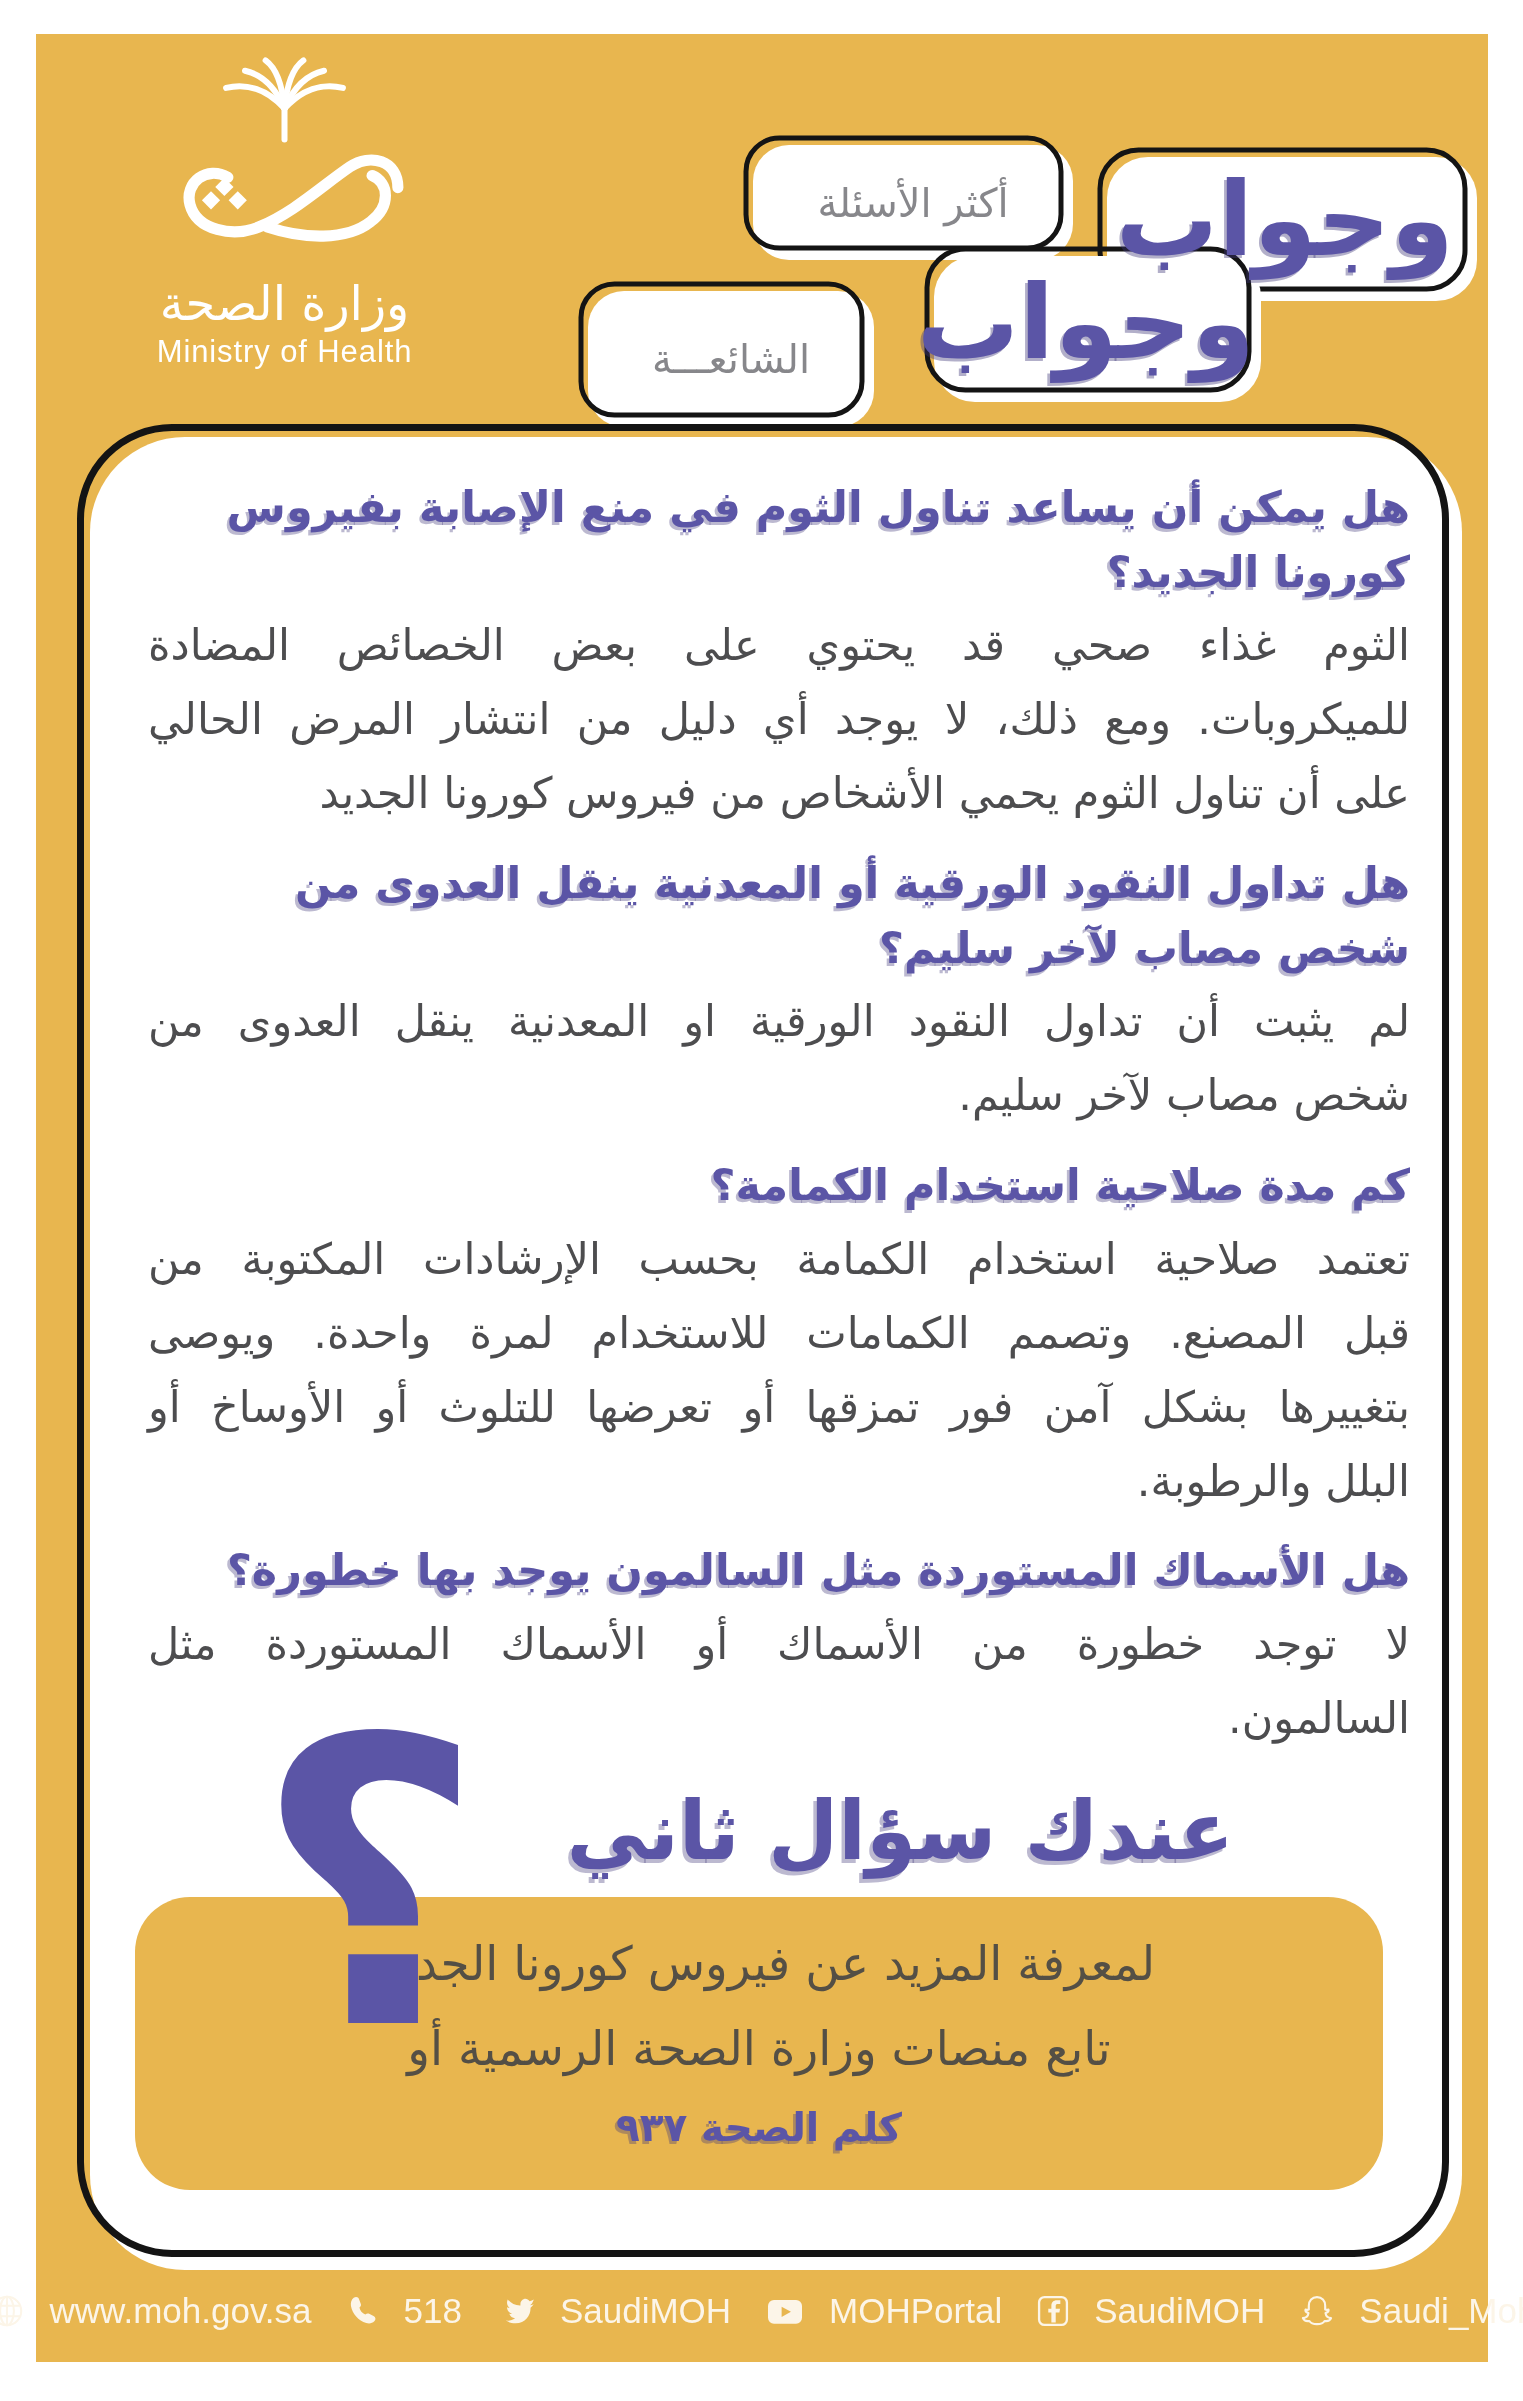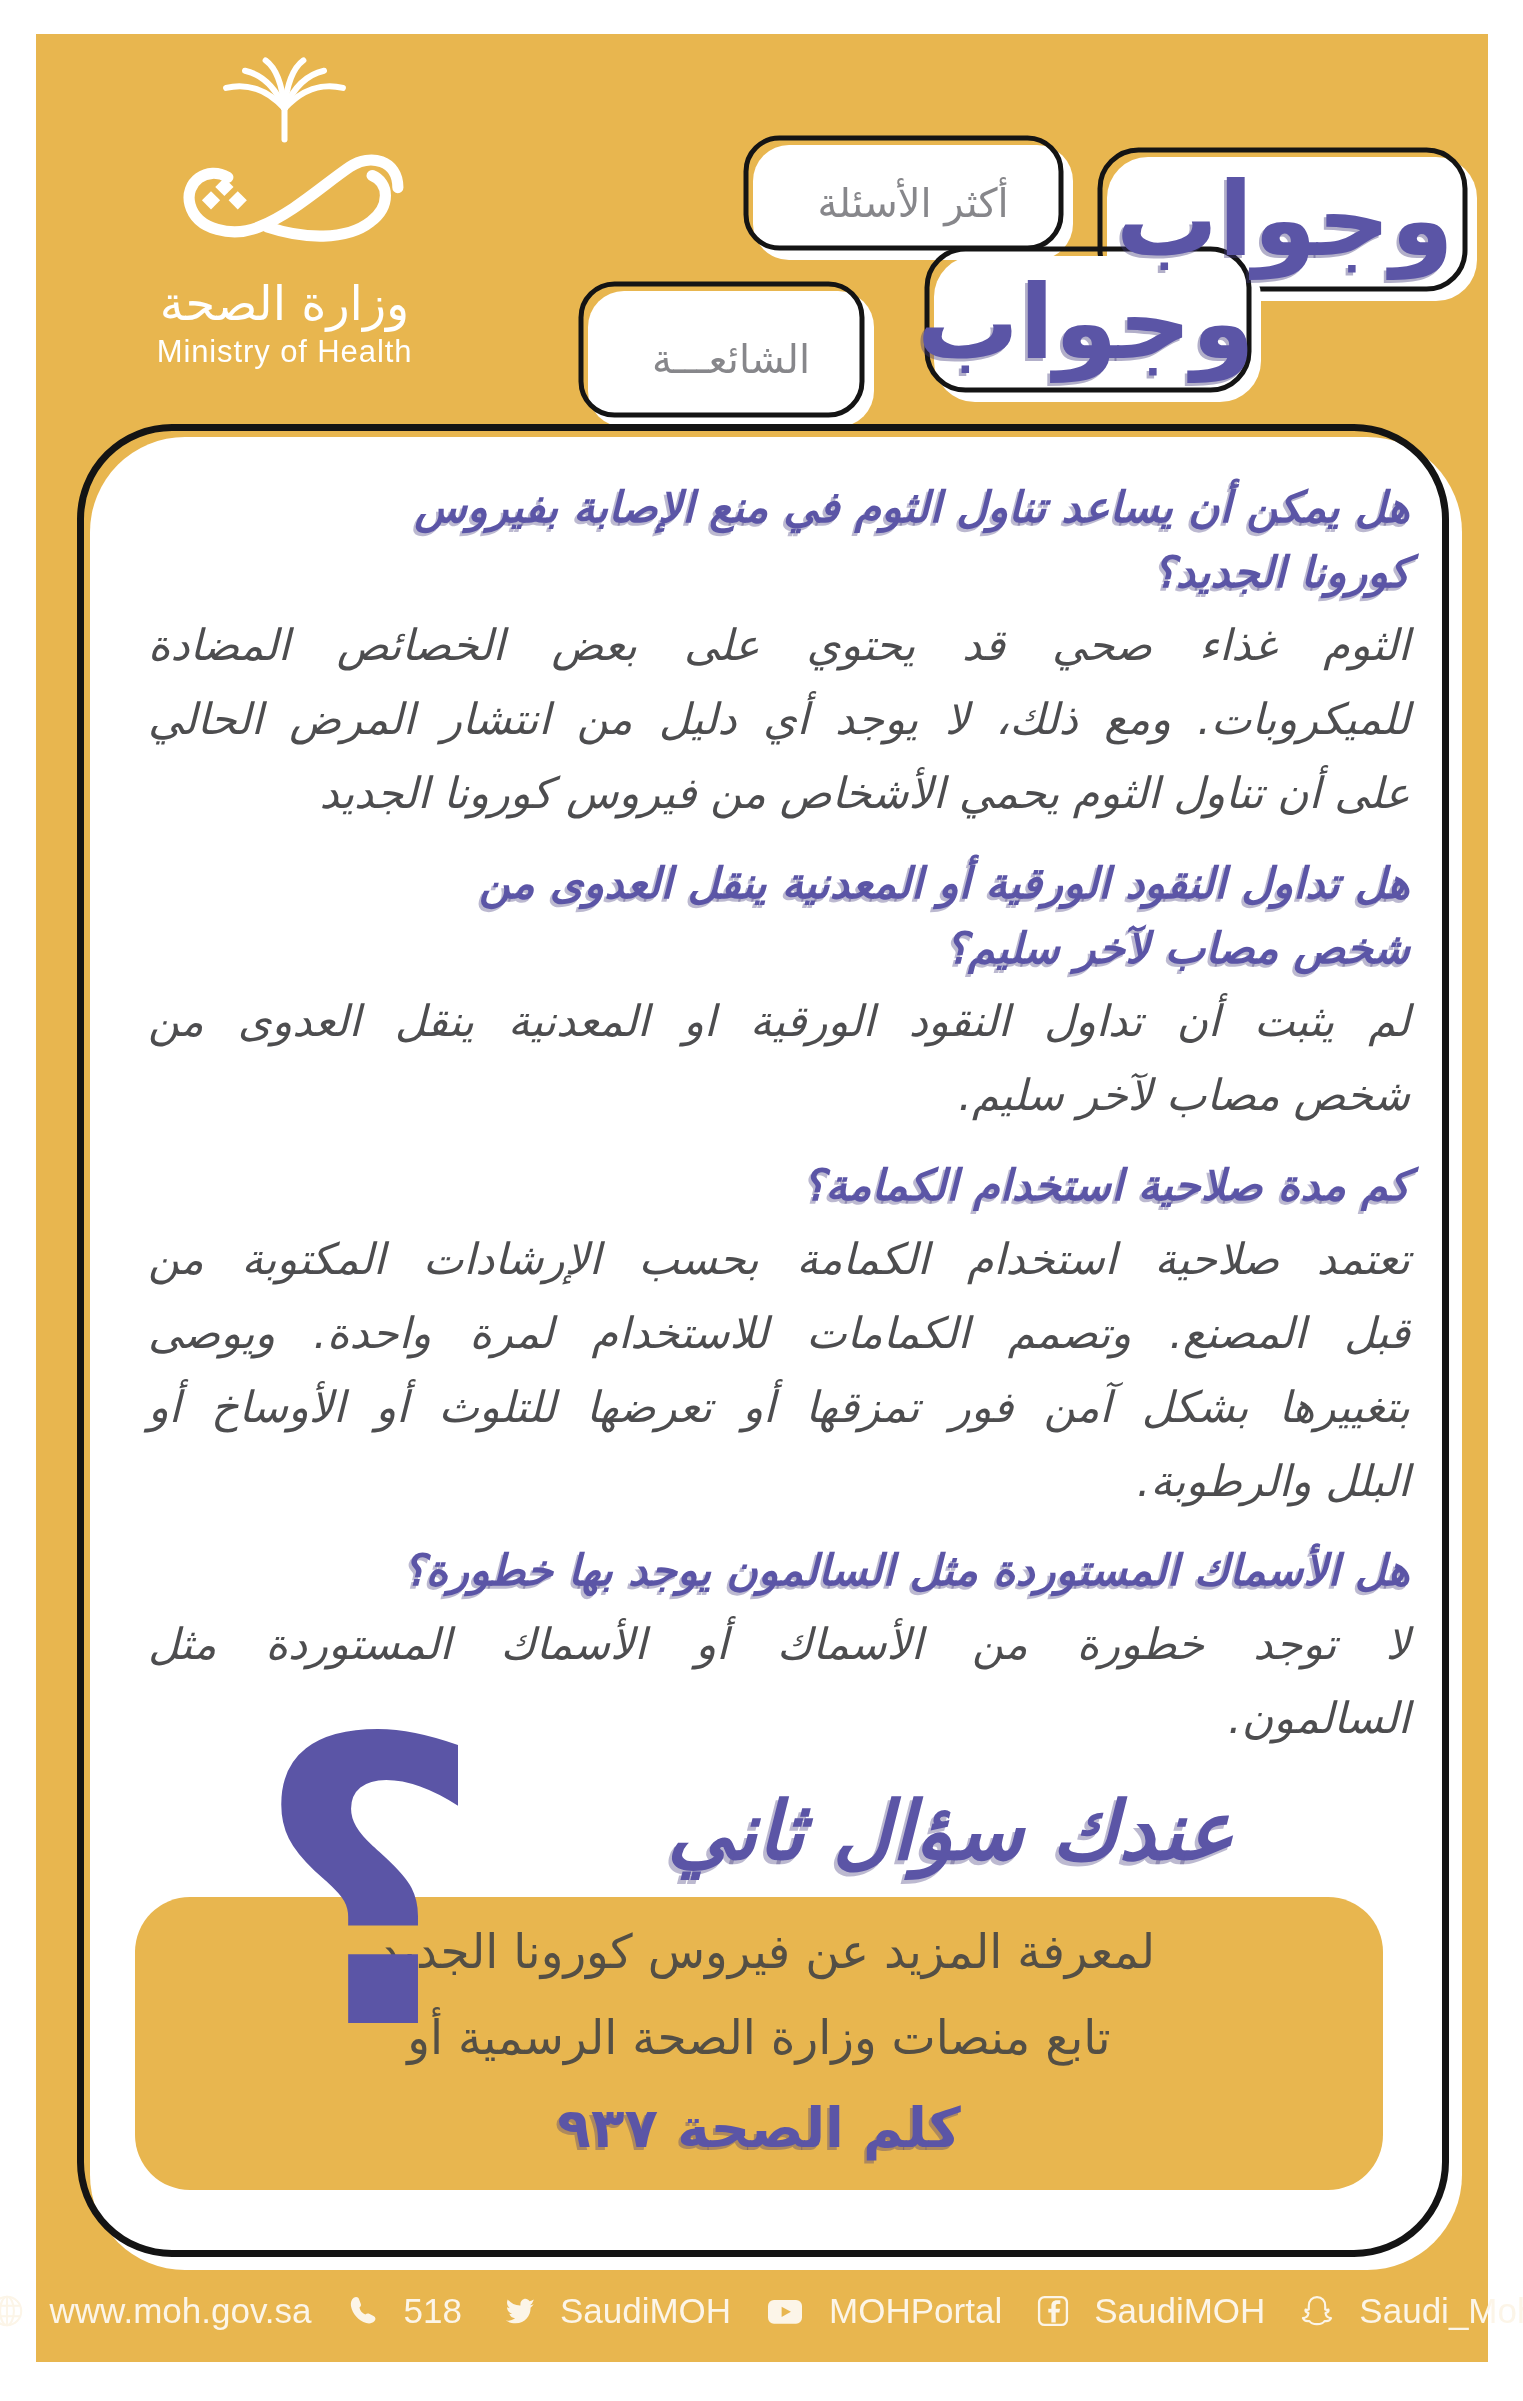--- a/index.html
+++ b/index.html
@@ -25,40 +25,40 @@
   .badge2{left:588px;top:291px;width:286px;height:136px;}
   .bubble-top{left:1107px;top:157px;width:370px;height:144px;border-radius:41px;}
   .bubble-bottom{left:934px;top:256px;width:327px;height:146px;border-radius:41px;}
   .title-word{position:absolute;color:#5B55A6;font-weight:bold;font-size:102px;line-height:1;
               text-shadow:-2.6px 3.4px 0 rgba(63,55,120,.4);z-index:5;direction:rtl;}
   .t1{left:1144px;top:169px;width:310px;text-align:center;}
   .t2{left:945px;top:272px;width:310px;text-align:center;}
 
   
   .card{left:90px;top:437px;width:1372px;height:1833px;border-radius:95px;}
-  .card-content{position:absolute;inset:0;padding:38px 52px 0 58px;direction:rtl;z-index:2;font-style:italic;}
+  .card-content{position:absolute;inset:0;padding:38px 52px 0 58px;direction:rtl;z-index:2;}
   .qa-sec{margin-bottom:20.7px;}
   .qline{color:#5B55A6;font-weight:bold;font-size:43px;line-height:65px;text-align:right;
          text-shadow:-2.6px 3.4px 0 rgba(63,55,120,.35);}
   .question{margin-bottom:3.4px;}
   .aline{color:#4D4D4F;font-size:43px;line-height:74px;text-align:justify;text-align-last:justify;
          white-space:nowrap;}
   .answer .aline:last-child{text-align-last:right;}
 
   .prompt-line{margin:6.9px 176px 0 0;text-align:right;font-size:81px;line-height:112px;
                font-weight:bold;color:#5B55A6;text-shadow:-3.4px 4.3px 0 rgba(63,55,120,.35);}
   .big-qmark{position:absolute;left:254px;top:1708px;font-size:396px;line-height:.9;
              color:#5B55A6;z-index:6;font-weight:bold;}
 
   
   .info-box{position:absolute;left:135px;top:1897px;width:1248px;height:293px;background:#E8B64F;
             border-radius:55px;display:flex;flex-direction:column;align-items:center;
             justify-content:center;gap:17px;direction:rtl;z-index:4;}
   .info-box .l{color:#544F45;font-size:47px;line-height:1.45;}
-  .info-box .l3{color:#5B55A6;font-size:55px;font-weight:bold;
+  .info-box .l3{color:#5B55A6;font-size:39px;font-weight:bold;
                 text-shadow:-2.6px 3.4px 0 rgba(63,55,120,.35);}
 
   
   .footer{position:absolute;left:36px;top:2273px;width:1452px;height:76px;display:flex;
           align-items:center;justify-content:center;gap:17px;direction:ltr;
           font-family:"Liberation Sans",sans-serif;color:#FCF5E8;font-size:35px;}
   .fi{display:flex;align-items:center;gap:24px;}
   .sep{width:1.7px;height:50px;background:rgba(255,255,255,.85);}
 </style>
 </head>

